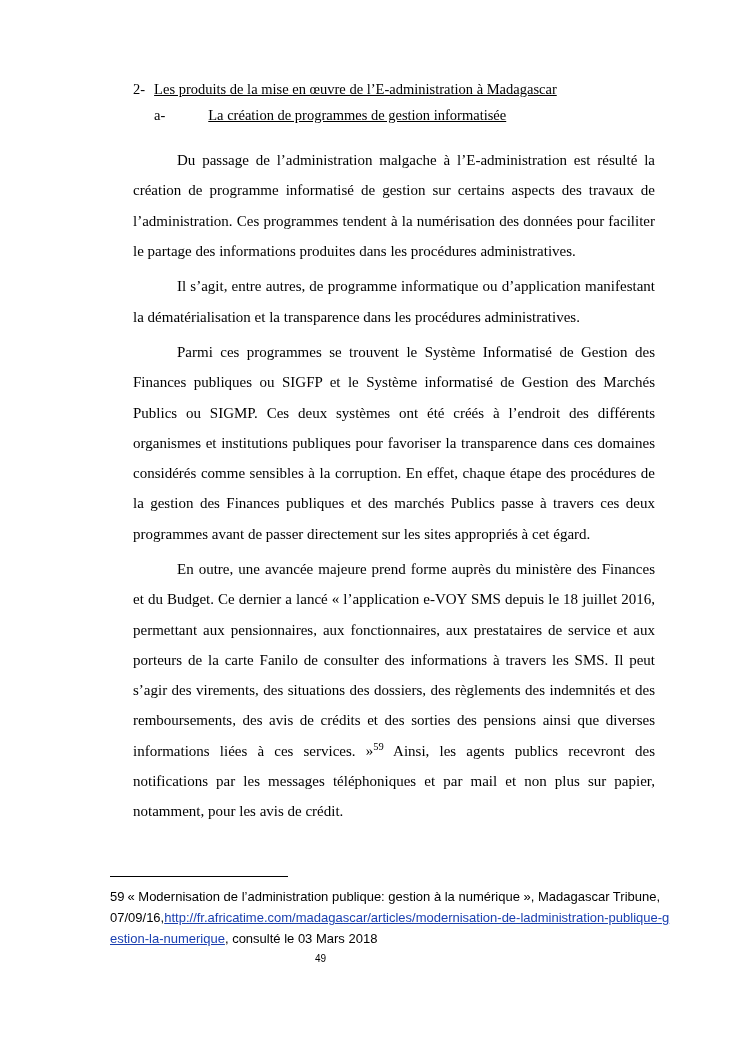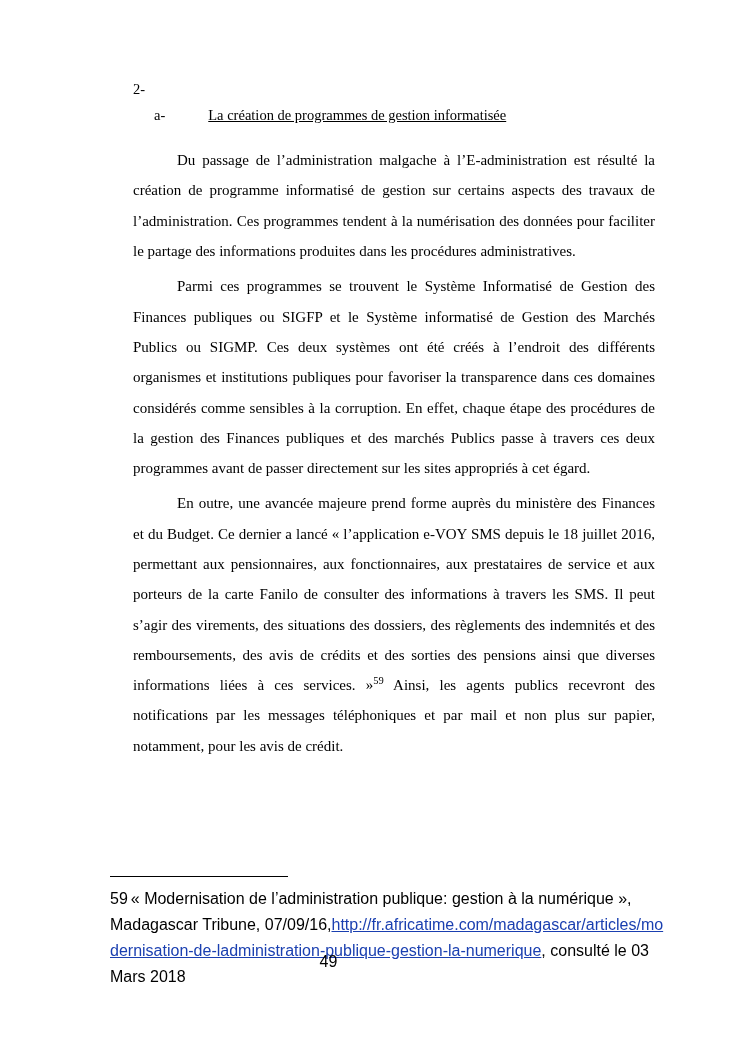--- a/index.html
+++ b/index.html
@@ -74,21 +74,21 @@
     width: 560px;
   }
   .footnote-rule {
     width: 178px;
     height: 0;
     border-top: 1px solid #000000;
     margin: 0 0 9px 0;
   }
   .footnote {
     font-family: "Liberation Sans", sans-serif;
-    font-size: 16px;
+    font-size: 13px;
     line-height: 1.62;
     text-align: left;
     color: #000000;
   }
   .footnote .fn-num {
     margin-right: 3px;
   }
   .footnote .fn-body {
     display: inline;
   }
@@ -97,40 +97,41 @@
     text-decoration: underline;
     word-break: break-all;
   }
   .page-number {
     position: absolute;
     left: 0;
     top: 953px;
     width: 641px;
     text-align: center;
     font-family: "Liberation Sans", sans-serif;
-    font-size: 16px;
+    font-size: 10px;
     color: #000000;
-    padding-left: 8px;
   }
 </style>
 </head>
 <body>
 
 <div class="page">
 
   <div class="heading-2">
     <span class="num">2-</span>
+    <span class="txt">Les produits de la mise en œuvre de l’E-administration à  Madagascar</span>
   </div>
 
   <div class="heading-a">
     <span class="num">a-</span>
     <span class="txt">La création de programmes de gestion informatisée</span>
   </div>
 
   <p class="body-par">Du passage de l’administration malgache à l’E-administration est résulté la création de programme informatisé de gestion sur certains aspects des travaux de l’administration. Ces programmes tendent à la numérisation des données pour faciliter le partage des informations produites dans les procédures administratives.</p>
+  <p class="body-par">Il s’agit, entre autres, de programme informatique ou d’application manifestant la dématérialisation et la transparence dans les procédures administratives.</p>
   <p class="body-par">Parmi ces programmes se trouvent  le Système Informatisé de Gestion des Finances publiques ou SIGFP et le Système informatisé de Gestion des Marchés Publics ou SIGMP. Ces deux systèmes ont été créés à l’endroit des différents organismes et institutions publiques pour favoriser la transparence dans ces domaines considérés comme sensibles à la corruption. En effet, chaque étape des procédures de la gestion des Finances publiques et des marchés Publics passe à travers ces deux programmes avant de passer directement sur les sites appropriés à cet égard.</p>
 
   <p class="body-par"><span>En outre, une avancée majeure prend forme auprès du ministère des Finances et du Budget. Ce dernier a lancé « l’application e-VOY SMS depuis le 18 juillet 2016, permettant aux pensionnaires, aux fonctionnaires, aux prestataires de service et aux porteurs de la carte Fanilo de consulter des informations à travers les SMS.  Il peut s’agir des virements, des situations des dossiers, des règlements des indemnités et des remboursements, des avis de crédits et des sorties des pensions ainsi que diverses informations liées à ces services. »</span><span class="sup">59</span> <span>Ainsi, les agents publics recevront des notifications par les messages téléphoniques et par   mail et non plus sur papier, notamment, pour les avis de crédit.</span></p>
 
   <div class="footnote-area">
     <div class="footnote-rule"></div>
     <div class="footnote"><span class="fn-num">59</span><span class="fn-body">« Modernisation de l’administration publique: gestion à la numérique », Madagascar Tribune, 07/09/16,</span><a class="fn-link" href="#">http://fr.africatime.com/madagascar/articles/modernisation-de-ladministration-publique-gestion-la-numerique</a><span>, consulté le 03 Mars 2018</span></div>
   </div>
 
   <div class="page-number">49</div>

